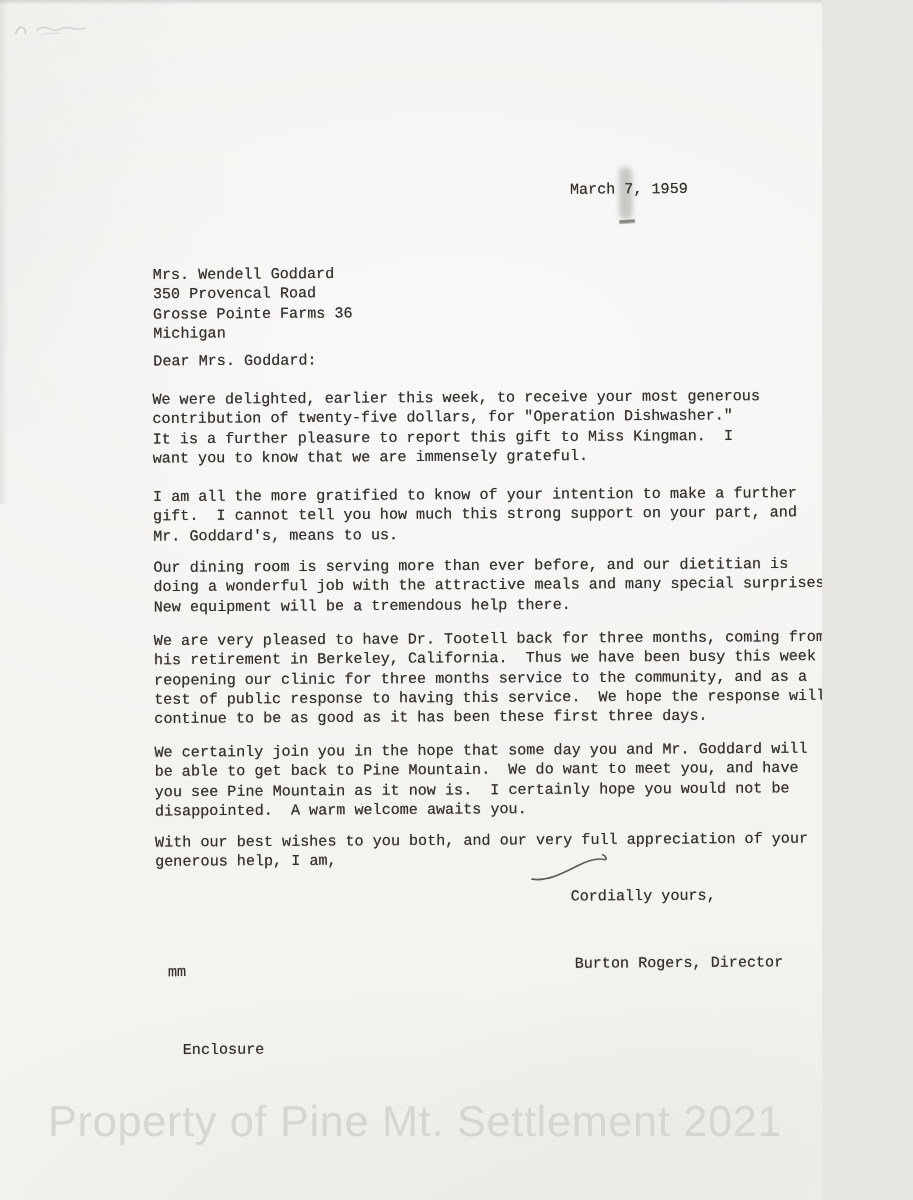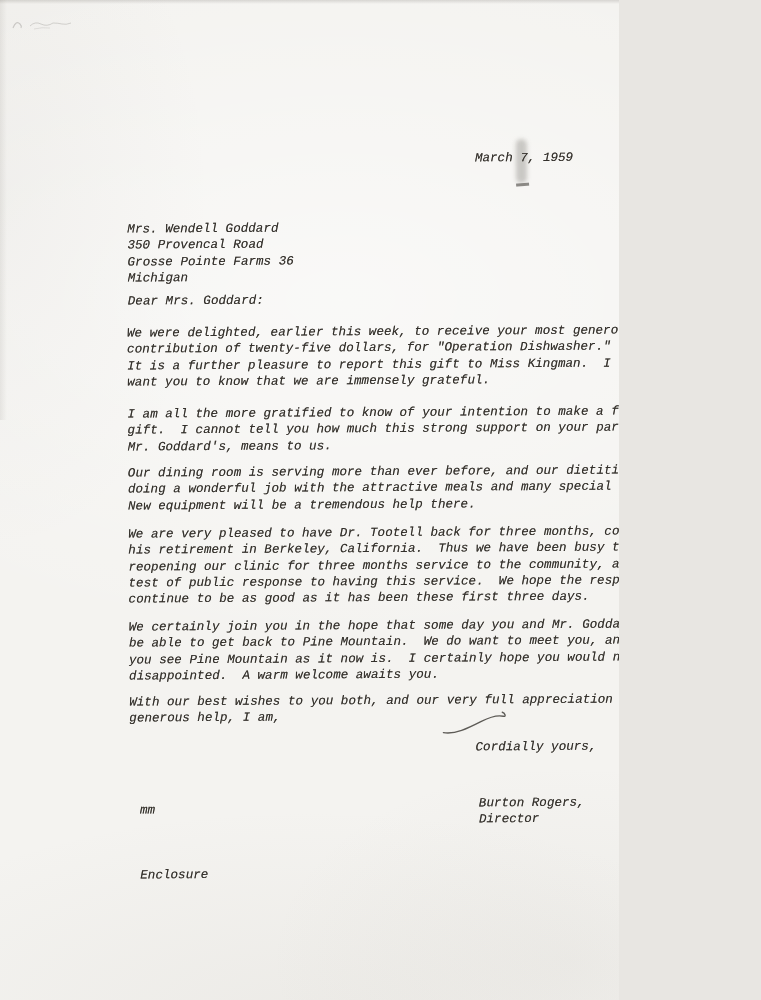--- a/index.html
+++ b/index.html
@@ -6,30 +6,29 @@
     margin: 0;
     padding: 0;
     width: 761px;
     height: 1000px;
     overflow: hidden;
     background: #e8e6e2;
     font-family: "Liberation Mono", "DejaVu Sans Mono", monospace;
   }
   .page {
     position: relative;
-    width: 619px;
+    width: 685px;
     height: 1000px;
     background-color: #f4f3f0;
     background-image:
       radial-gradient(ellipse 900px 500px at 55% 30%, rgba(255,255,255,0.5), rgba(255,255,255,0) 70%),
       radial-gradient(ellipse 700px 300px at 50% 102%, rgba(168,162,150,0.10), rgba(168,162,150,0) 70%),
       radial-gradient(ellipse 300px 500px at 0% 20%, rgba(150,145,138,0.07), rgba(150,145,138,0) 70%),
       radial-gradient(ellipse 400px 260px at 92% 96%, rgba(160,154,144,0.08), rgba(160,154,144,0) 75%);
     overflow: hidden;
-    font-style: italic;
   }
   .top-edge {
     position: absolute;
     top: 0; left: 0; right: 0;
     height: 4px;
     background: linear-gradient(to bottom, rgba(110,106,100,0.22), rgba(110,106,100,0));
   }
   .left-edge {
     position: absolute;
     top: 0; left: 0;
@@ -53,21 +52,21 @@
   .para { left: 128px; width: 640px; }
   .p1 { top: 324px; }
   .p2 { top: 405px; }
   .p3 { top: 464px; }
   .p4 { top: 525px; }
   .p5 { top: 618px; }
   .p6 { top: 693px; }
   .closing        { left: 474px; top: 740px; }
   .signature-line { left: 477px; top: 796px; }
   .typist         { left: 138px; top: 801px; }
-  .enclosure      { left: 138px; top: 866px; text-align: right; }
+  .enclosure      { left: 150px; top: 866px; text-align: right; }
 
   .ink-smudge {
     position: absolute;
     left: 518px; top: 140px;
     width: 11px; height: 44px;
     background: rgba(95,92,87,0.30);
     border-radius: 5px;
     filter: blur(2px);
   }
   .stray-dash {
@@ -168,14 +167,15 @@
     <div class="abs closing">Cordially yours,</div>
 
     <div class="abs signature-line">Burton Rogers, Director</div>
 
     <div class="abs typist">mm</div>
 
     <div class="abs enclosure">Enclosure</div>
 
   </div>
 
+  <div class="watermark">Property of Pine Mt. Settlement 2021</div>
 
 </div>
 
 </body></html>

